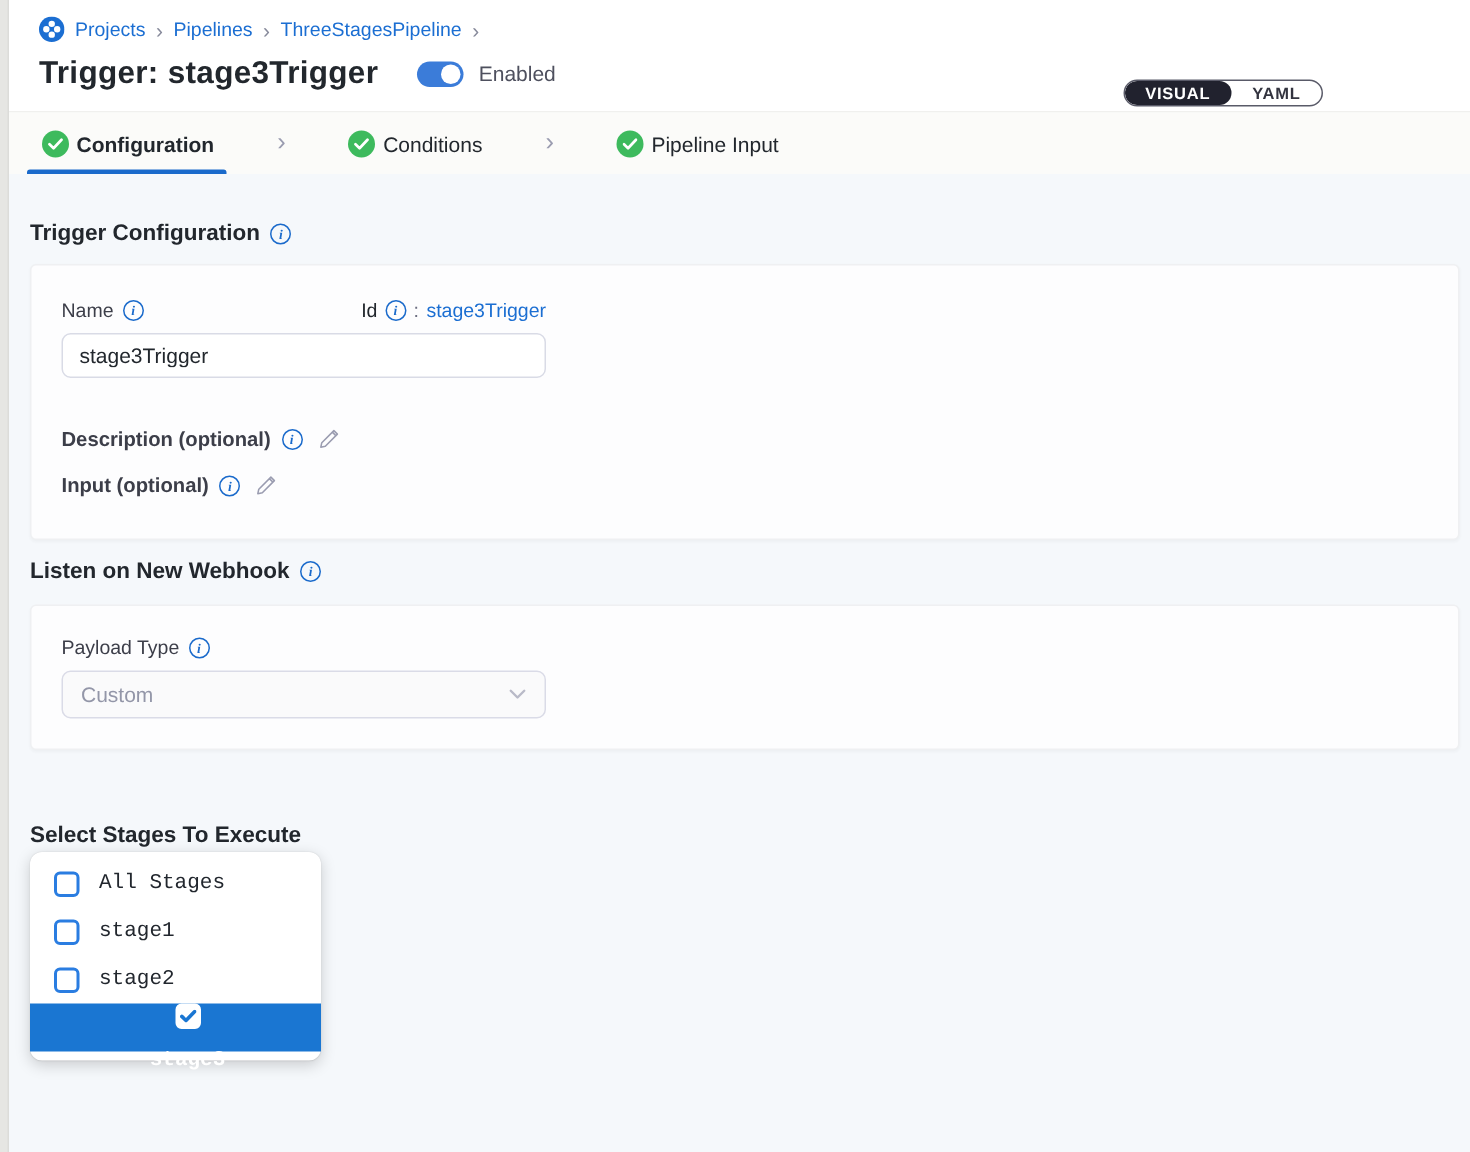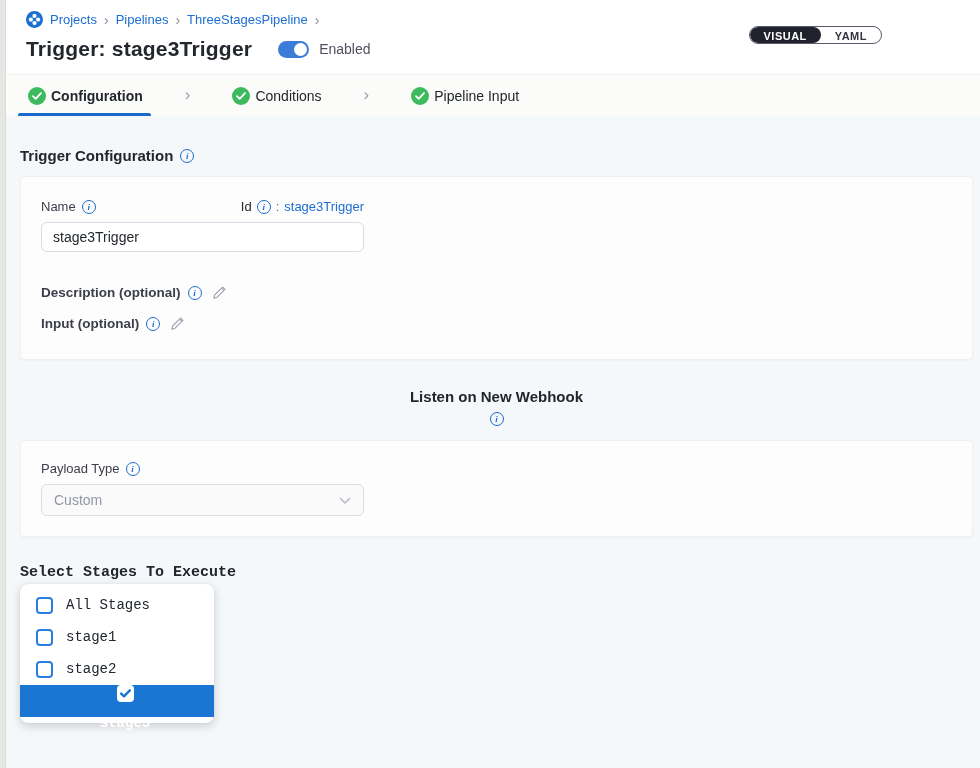--- a/index.html
+++ b/index.html
@@ -20,43 +20,43 @@
   .breadcrumb a { color:#1b6ed2; text-decoration:none; cursor:pointer; }
   .crumb-sep { color:#878a9b; font-size:14px; line-height:1; padding-top:1px; }
   .logo { width:17px; height:17px; display:inline-block; }
   .title-row { display:flex; align-items:center; margin-top:9px; }
   .page-title { font-size:21px; font-weight:bold; color:#22272d; letter-spacing:.2px; }
   .enable-toggle { width:31px; height:17px; background:#3b7cd9; border-radius:9px; position:relative;
     margin-left:26px; cursor:pointer; }
   .enable-toggle .knob { position:absolute; right:2px; top:2px; width:13px; height:13px; background:#fff; border-radius:50%; }
   .toggle-label { font-size:14px; color:#4e505e; margin-left:10px; }
 
-  .view-toggle { position:absolute; top:26px; right:98px; display:flex; height:18px;
+  .view-toggle { position:absolute; top:53px; right:98px; display:flex; height:18px;
     border:1px solid #595a68; border-radius:10px; overflow:hidden; background:#fff; }
   .view-toggle .seg { font-size:11px; font-weight:bold; letter-spacing:.5px; padding:2px 14px 0 14px;
     display:flex; align-items:center; cursor:pointer; }
   .view-toggle .seg.active { background:#21222e; color:#fff; border-radius:10px; }
   .view-toggle .seg.inactive { color:#33343f; }
 
   
   .tabbar { background:#fbfbf9; height:41px; display:flex; align-items:center; padding-left:28px; position:relative; }
   .tab { display:flex; align-items:center; gap:5px; cursor:pointer; }
   .tab-label { font-size:14px; color:#22272d; }
   .tab.active .tab-label { font-weight:bold; }
   .tab-sep { color:#9a9cb0; font-size:17px; margin:0 42px; padding-bottom:2px; }
   .check-circle { width:18px; height:18px; border-radius:50%; background:#3dba5d; display:flex; align-items:center; justify-content:center; flex:0 0 auto; }
   .check-circle svg { display:block; }
   .tab-underline { position:absolute; left:18px; bottom:0; width:133px; height:3px; background:#1a6acb; border-radius:2px 2px 0 0; }
 
   
   .content { padding:0 7px 0 20px; }
   .section-heading { display:flex; align-items:center; gap:7px; font-size:15px; font-weight:bold; color:#22272d; }
   .h-trigger { margin-top:31px; }
-  .h-webhook { margin-top:28px;flex-direction:column; }
-  .h-stages  { margin-top:27px;font-family:Liberation Mono, monospace; }
+  .h-webhook { margin-top:12px; }
+  .h-stages  { margin-top:48px; }
 
   .card { background:#fdfdfe; border:1px solid #eff0f2; border-radius:4px; box-shadow:0 1px 2px rgba(40,41,61,.04); }
   .card-1 { margin-top:12px; padding:22px 20px 28px 20px; }
   .card-2 { margin-top:14px; padding:20px 20px 20px 20px; }
 
   .label { font-size:13px; color:#3c3e49; display:flex; align-items:center; gap:6px; }
   .label-row { width:323px; display:flex; align-items:center; justify-content:space-between; }
   .id-part { display:flex; align-items:center; gap:5px; font-size:13px; }
   .id-part .id-colon { color:#6b6d80; }
   .id-part a { color:#1b6ed2; text-decoration:none; font-size:13px; cursor:pointer; }

